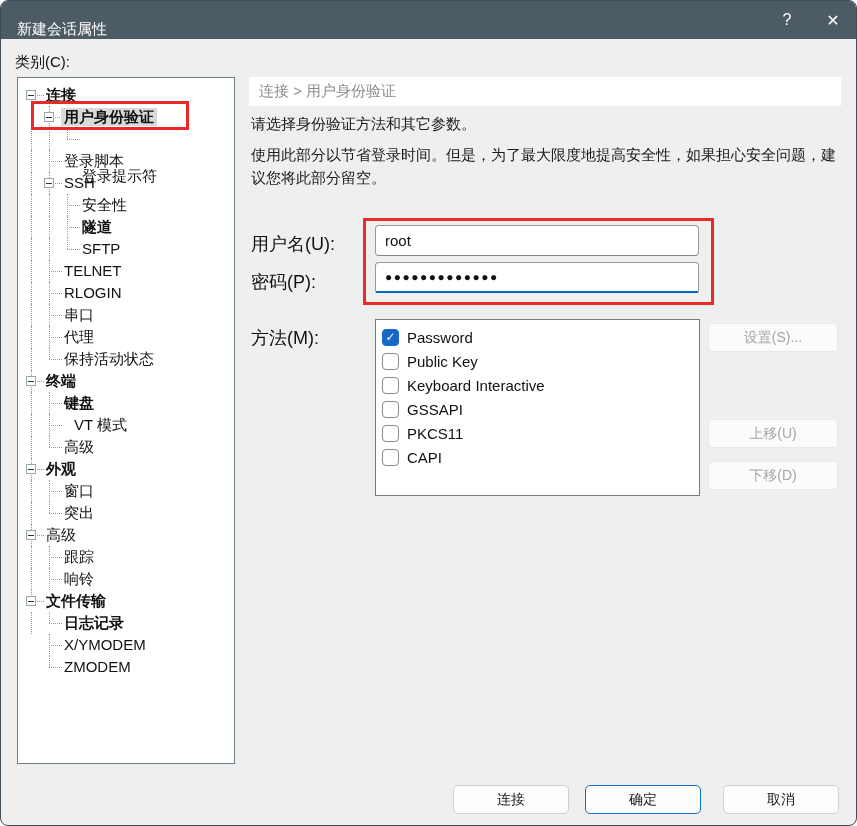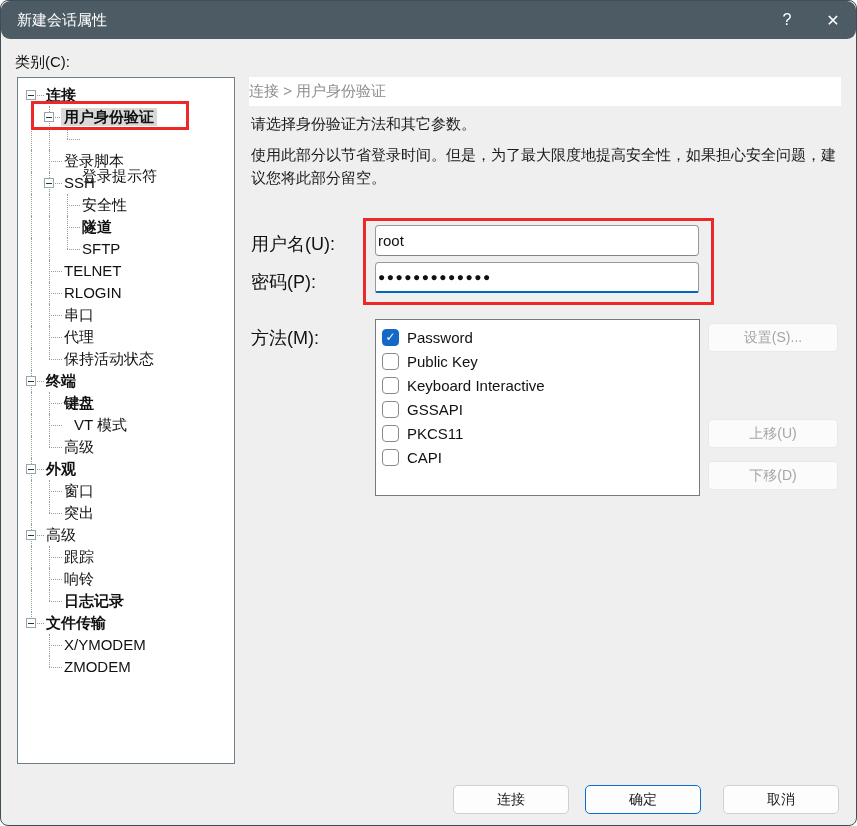--- a/index.html
+++ b/index.html
@@ -8,21 +8,21 @@
 
   .dialog {
     position:relative; width:857px; height:826px;
     background:#efefef; border:1px solid #3f4e57; border-radius:8px;
     overflow:hidden;
   }
 
   
   .titlebar {
     position:absolute; left:0; top:0; width:100%; height:38px;
-    display:flex; align-items:center; color:#ffffff;border-radius:9px;
+    display:flex; align-items:flex-end; color:#ffffff;
   }
   .titlebar .title { padding-left:16px; font-size:15px; flex:1; }
   .tb-btn {
     width:46px; height:38px; display:flex; align-items:center; justify-content:center;
     font-size:16px; color:#ffffff; cursor:default;
   }
 
   
   .category-label { position:absolute; left:14px; top:52px; font-size:15px; color:#111; }
   .tree {
@@ -47,33 +47,33 @@
   .tree-annotation {
     position:absolute; left:13px; top:23px; width:158px; height:29px;
     border:3px solid #ec2828; z-index:5; pointer-events:none;
   }
 
   
   .breadcrumb-bar {
     position:absolute; left:248px; top:76px; width:592px; height:29px;
     background:#ffffff; display:flex; align-items:center;
   }
-  .breadcrumb-bar span { padding-left:0; font-size:15px; color:#8f8f8f; }
+  .breadcrumb-bar span { padding-left:10px; font-size:15px; color:#8f8f8f; }
   .desc1 { position:absolute; left:250px; top:114px; font-size:15px; color:#1a1a1a; }
   .desc2 { position:absolute; left:250px; top:142px; width:596px; font-size:15px; color:#1a1a1a; line-height:23px; }
 
   .field-label { position:absolute; font-size:18px; color:#111; }
   .lbl-user { left:250px; top:231px; }
   .lbl-pass { left:250px; top:269px; }
   .lbl-method { left:250px; top:325px; }
 
   .textbox {
     position:absolute; left:374px; width:324px; height:31px;
     background:#ffffff; border:1px solid #9a9a9a; border-bottom-color:#858585;
-    border-radius:4px; font-size:15px; color:#111; padding:0 2px;
+    border-radius:4px; font-size:15px; color:#111; padding:0 9px;
     font-family:"Liberation Sans","DejaVu Sans",sans-serif; outline:none;
   }
   .tb-user { top:224px; }
   .tb-pass { top:261px; border-bottom:2px solid #0067c0; border-radius:4px 4px 2px 2px;
              font-size:12px; letter-spacing:1.5px; font-weight:bold; }
   .form-annotation {
     position:absolute; left:362px; top:217px; width:351px; height:87px;
     border:3px solid #ec2828; z-index:5; pointer-events:none;
   }
 
@@ -270,32 +270,32 @@
         <div class="stub" style="left: 31px; width: 13px;"></div>
         <span class="tlabel" style="left: 43px;">跟踪</span>
       </div>
       <div class="trow">
         <div class="guide" style="left: 13px; top: 0px; height: 22px;"></div>
         <div class="guide" style="left: 31px; top: 0px; height: 22px;"></div>
         <div class="stub" style="left: 31px; width: 13px;"></div>
         <span class="tlabel" style="left: 43px;">响铃</span>
       </div>
       <div class="trow">
+        <div class="guide" style="left: 13px; top: 0px; height: 11px;"></div>
+        <div class="stub" style="left: 13px; width: 13px;"></div>
+        <div class="exp" style="left: 8px;">
+          <div class="minus"></div>
+        </div>
+        <span class="tlabel bold" style="left: 25px;">文件传输</span>
+      </div>
+      <div class="trow">
         <div class="guide" style="left: 13px; top: 0px; height: 22px;"></div>
         <div class="guide" style="left: 31px; top: 0px; height: 11px;"></div>
         <div class="stub" style="left: 31px; width: 13px;"></div>
         <span class="tlabel bold" style="left: 43px;">日志记录</span>
-      </div>
-      <div class="trow">
-        <div class="guide" style="left: 13px; top: 0px; height: 11px;"></div>
-        <div class="stub" style="left: 13px; width: 13px;"></div>
-        <div class="exp" style="left: 8px;">
-          <div class="minus"></div>
-        </div>
-        <span class="tlabel bold" style="left: 25px;">文件传输</span>
       </div>
       <div class="trow">
         <div class="guide" style="left: 31px; top: 0px; height: 22px;"></div>
         <div class="stub" style="left: 31px; width: 13px;"></div>
         <span class="tlabel" style="left: 43px;">X/YMODEM</span>
       </div>
       <div class="trow">
         <div class="guide" style="left: 31px; top: 0px; height: 11px;"></div>
         <div class="stub" style="left: 31px; width: 13px;"></div>
         <span class="tlabel" style="left: 43px;">ZMODEM</span>

